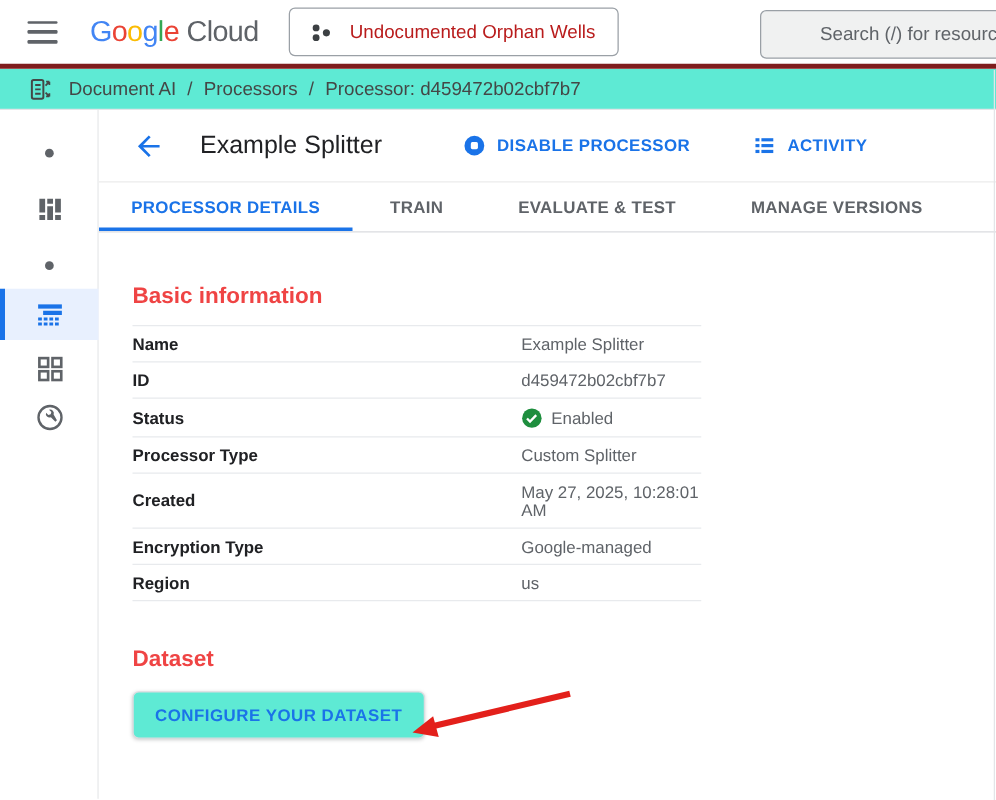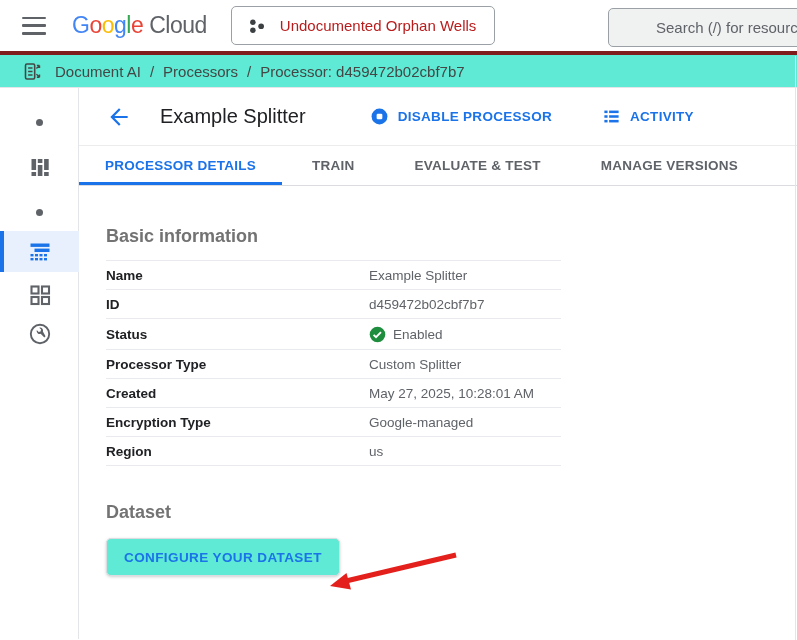--- a/index.html
+++ b/index.html
@@ -43,23 +43,23 @@
   .hdr-action.first { margin-left:64px; }
   .hdr-action.second { margin-left:50px; }
 
   
   .tabs { height:40px; display:flex; border-bottom:1px solid #dadce0; }
   .tab { display:flex; align-items:center; padding:0 30px; font-size:13.5px; font-weight:bold; letter-spacing:.25px; color:#5f6368; cursor:pointer; }
   .tab.active { color:#1a73e8; padding:0 26px; box-shadow:inset 0 -3px 0 0 #1a73e8; }
 
   
   .content { padding:40px 0 0 27px; }
-  .section-h { font-size:18px; font-weight:bold; color:#737373; }
+  .section-h { font-size:18px; font-weight:bold; color:#ef4444; }
   .info-table { width:455px; margin-top:13px; border-bottom:1px solid #e8eaed; }
-  .info-row { display:flex; align-items:center; border-top:1px solid #e8eaed; padding:6.5px 0; min-height:29px; }
+  .info-row { display:flex; align-items:center; border-top:1px solid #e8eaed; padding:6.5px 0; min-height:29px;gap:48px; }
   .info-row .k { width:263px; flex:none; font-size:13.5px; font-weight:bold; color:#202124; }
   .info-row .v { font-size:13.5px; color:#5f6368; display:flex; align-items:center; gap:7px; }
   .chk { width:17px; height:17px; flex:none; }
 
   .dataset-h { margin-top:36px; }
   .dataset-status { margin-top:11px; font-size:13.5px; color:#5f6368; }
   .cfg-btn { margin-top:15px; height:38px; padding:0 17px; background:#5eead4; border:1px solid #dadce0; border-radius:5px; box-shadow:0 1px 3px rgba(60,64,67,.25); color:#1a73e8; font-family:"Liberation Sans",sans-serif; font-size:13.5px; font-weight:bold; letter-spacing:.4px; cursor:pointer; }
 
   
   .annotation { position:absolute; left:0; top:0; width:797px; height:640px; pointer-events:none; z-index:9; }

